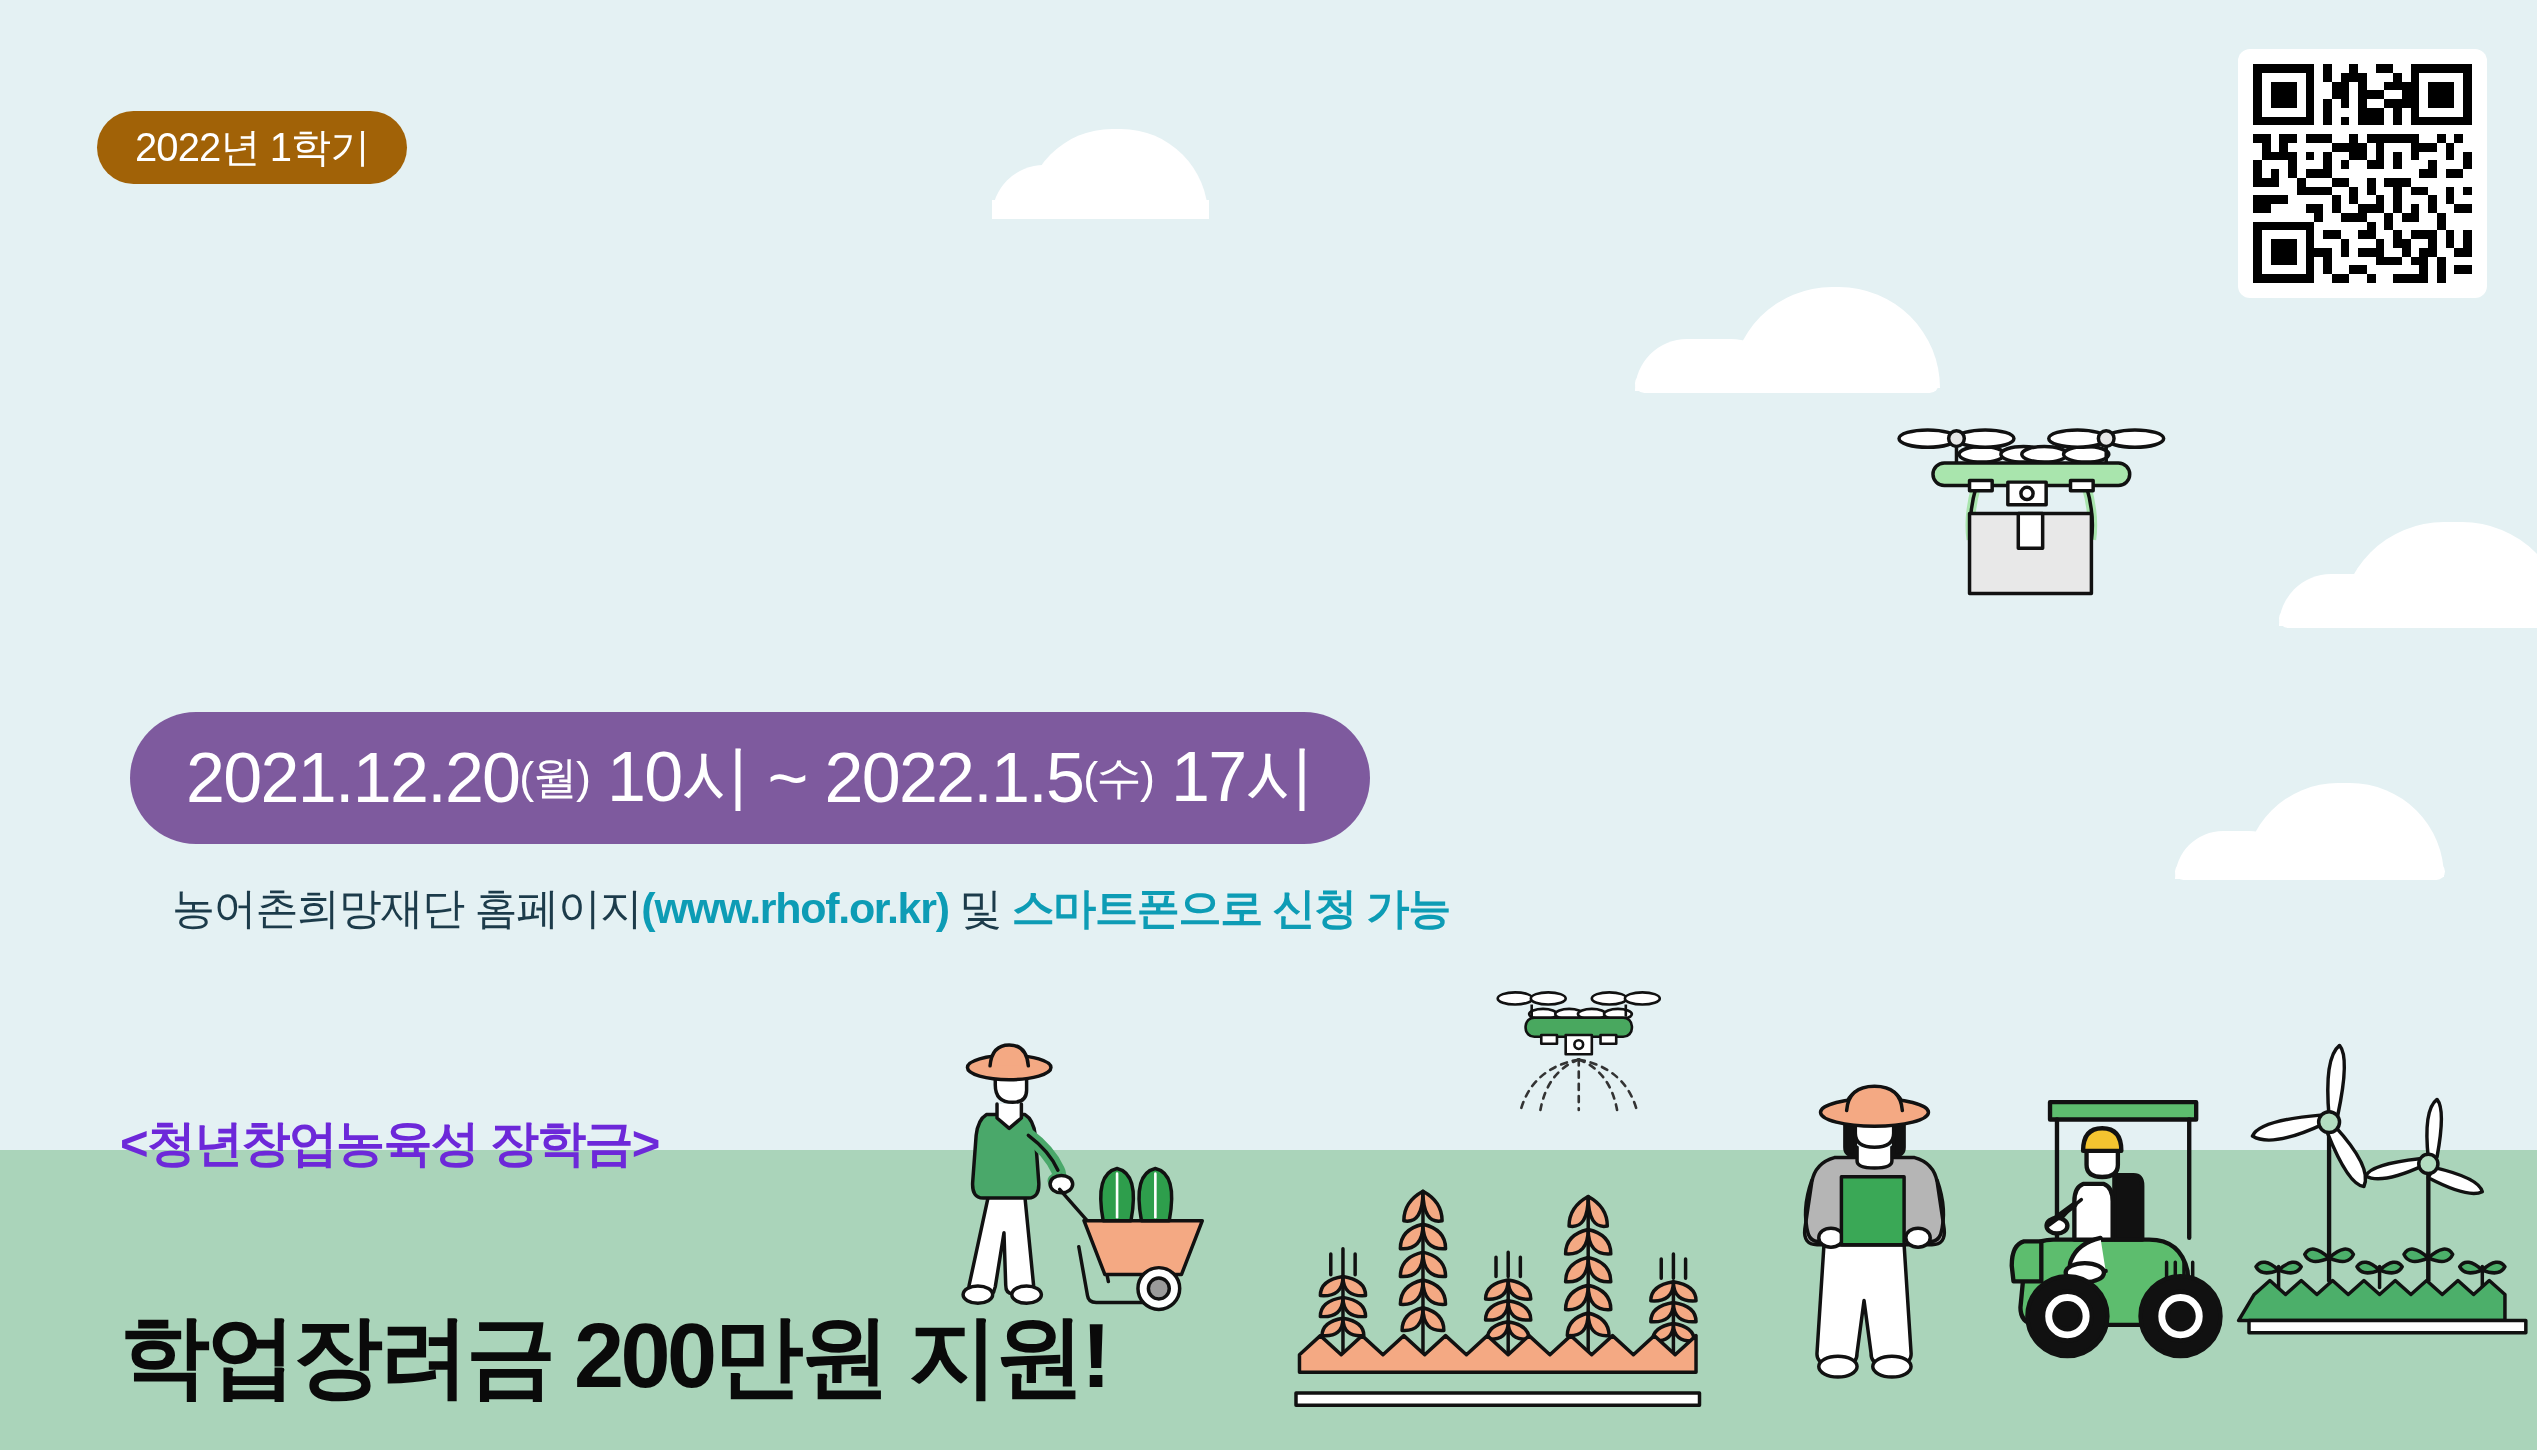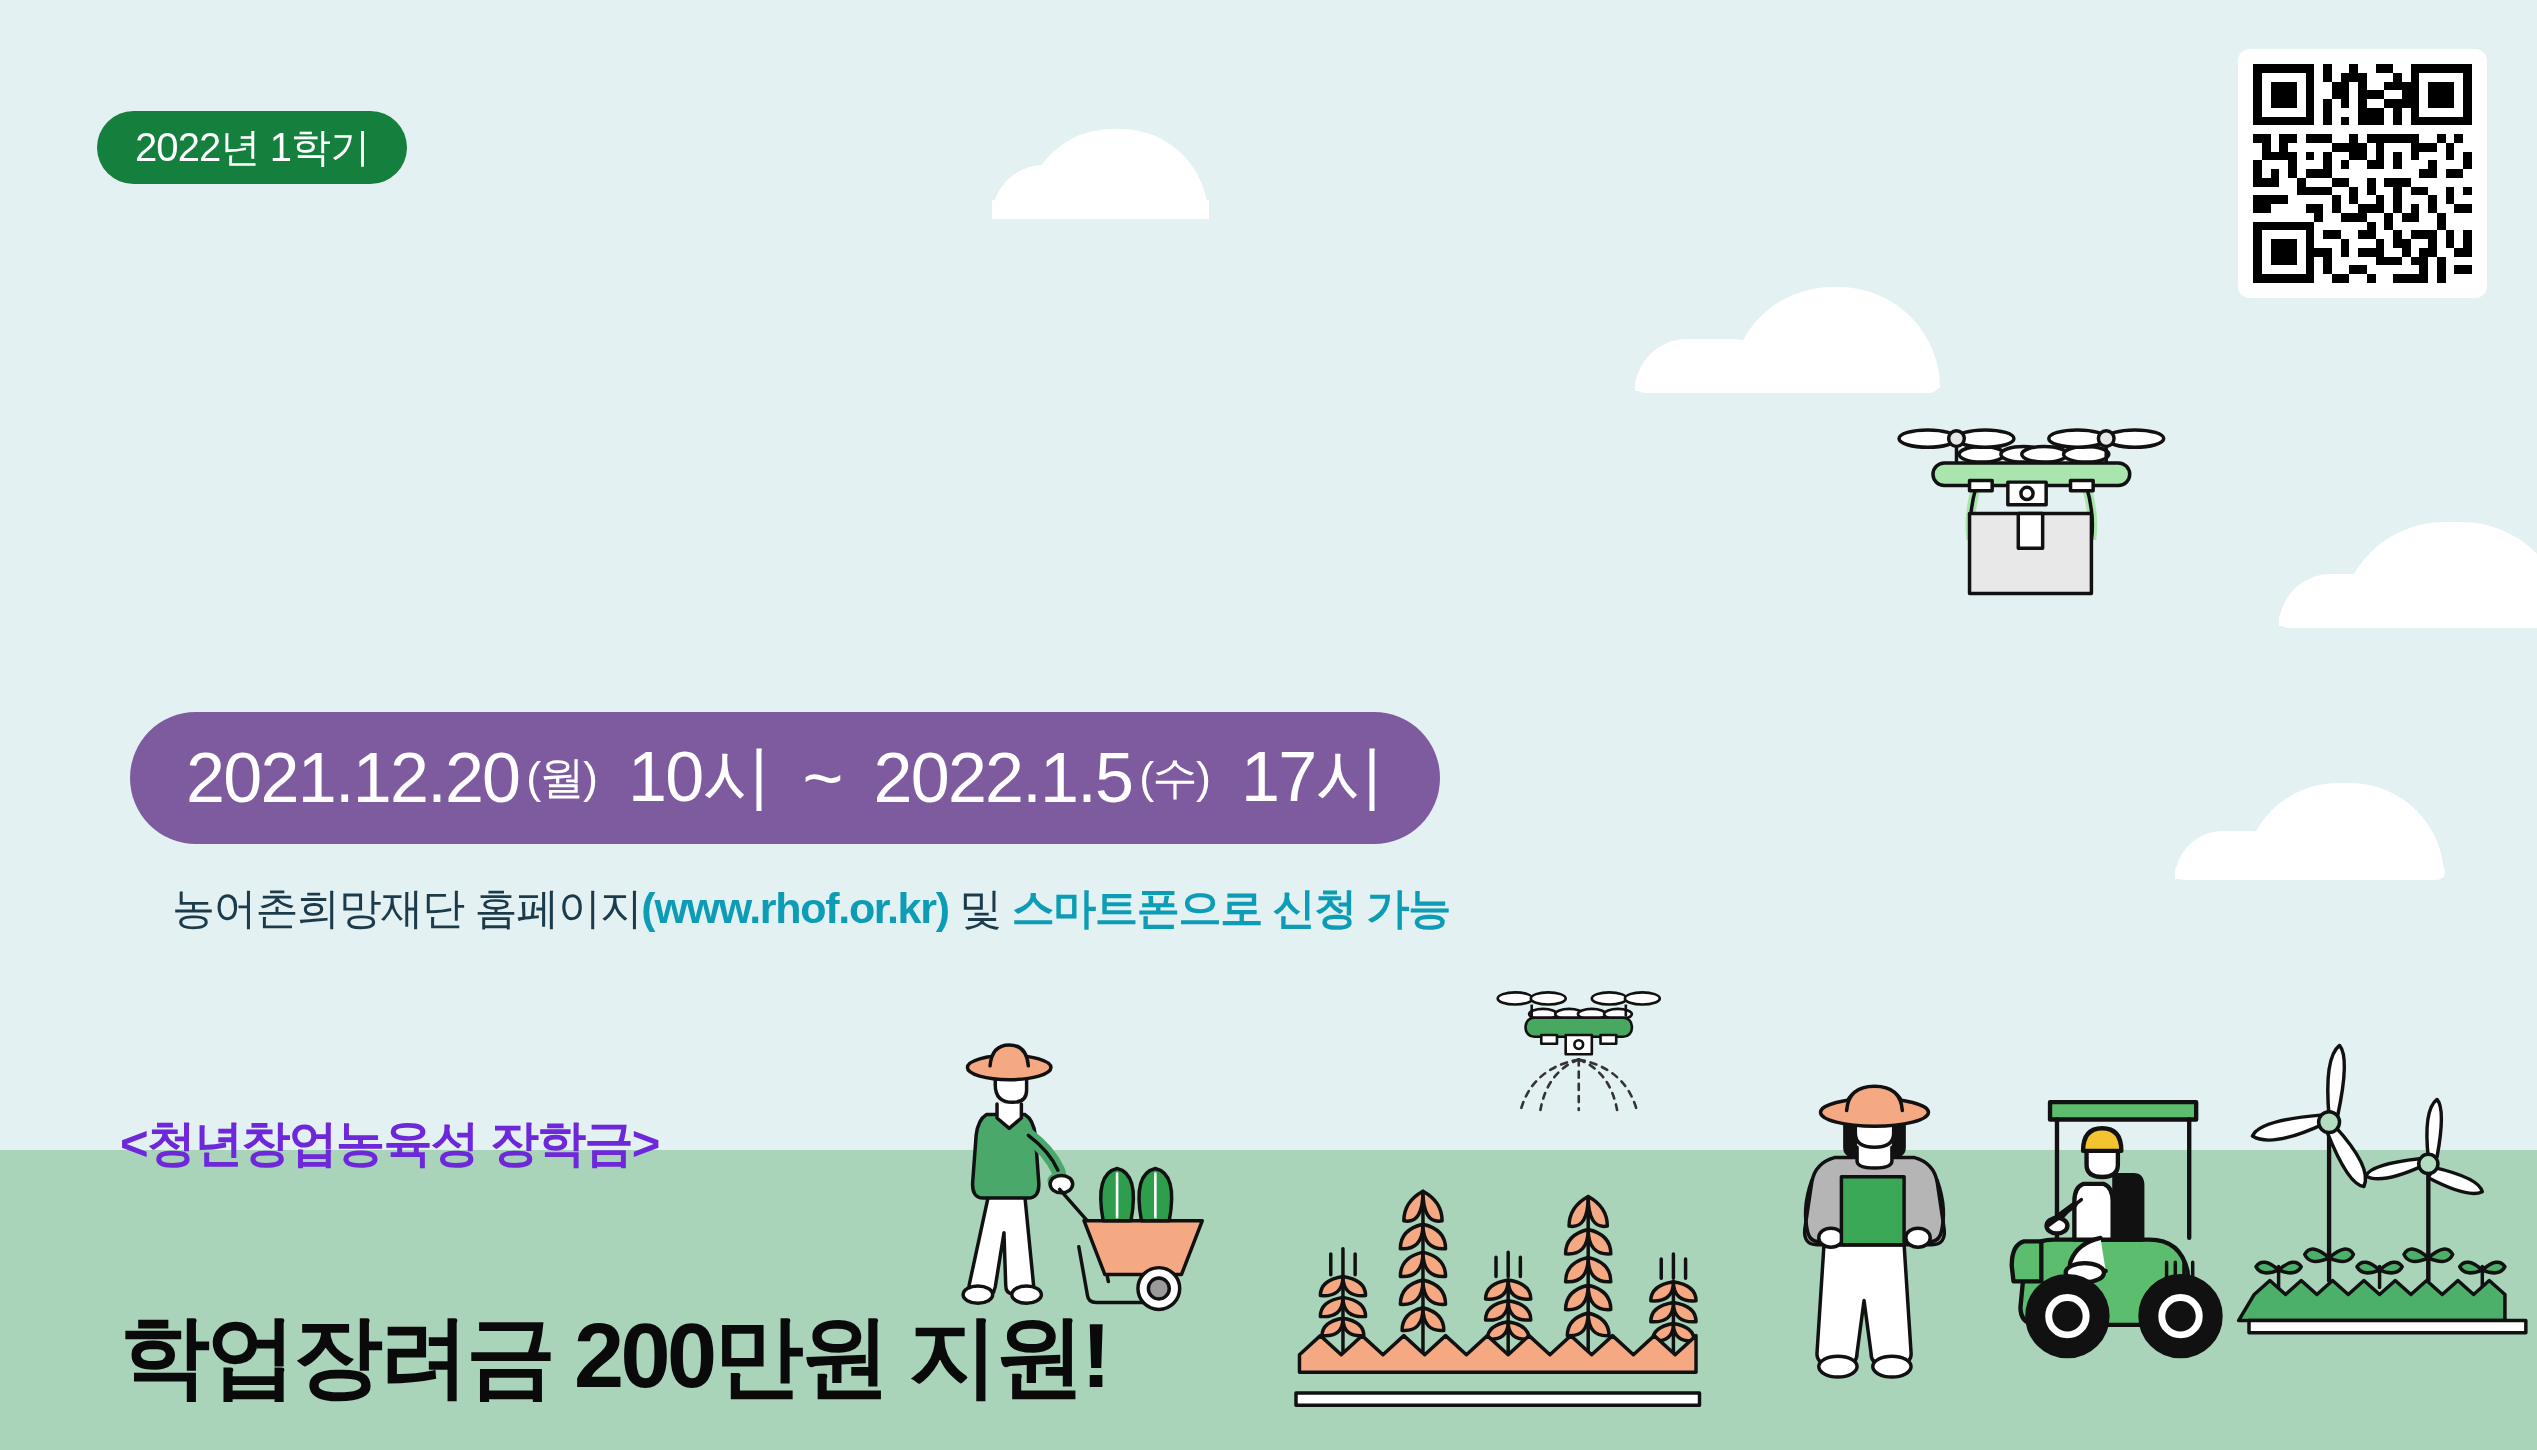--- a/index.html
+++ b/index.html
@@ -14,21 +14,21 @@
 
   
   .sky { position:absolute; left:0; top:0; width:2538px; height:1450px; background:#e4f1f3; }
   .ground { position:absolute; left:0; top:1150px; width:2538px; height:300px; background:#aad4ba; }
   .cloud { position:absolute; background:#fff; border-radius:869px; }
 
   
   .badge {
     position:absolute; left:97px; top:111px;
     height:73px; padding:0 38px;
-    background:#15803d; border-radius:38px;
+    background:#a16207; border-radius:38px;
     display:flex; align-items:center; justify-content:center;
     color:#fff; font-size:40px; font-weight:400; letter-spacing:-0.9px;
     white-space:nowrap;
   }
 
   
   .h1 {
     position:absolute; left:122px; top:233px;
     font-size:90px; font-weight:700; color:#1e4788;
     letter-spacing:-3.5px; white-space:nowrap;
@@ -42,21 +42,20 @@
   .h2 .t { color:#169fb8; }
 
   
   .datepill {
     position:absolute; left:130px; top:712px;
     height:132px; padding:0 56px;
     background:#7e5a9e; border-radius:66px;
     display:flex; align-items:center; justify-content:center;
     color:#fff; font-size:70px; font-weight:400; letter-spacing:-1.7px;
     white-space:nowrap;
-    gap:7px;
   }
   .datepill .sm { font-size:45px; }
 
   
   .urlline {
     position:absolute; left:172px; top:880px;
     font-size:43px; letter-spacing:-1.3px; color:#1c3b4a;
     white-space:nowrap; font-weight:500;
   }
   .urlline .teal { color:#0d9cb5; font-weight:700; }

